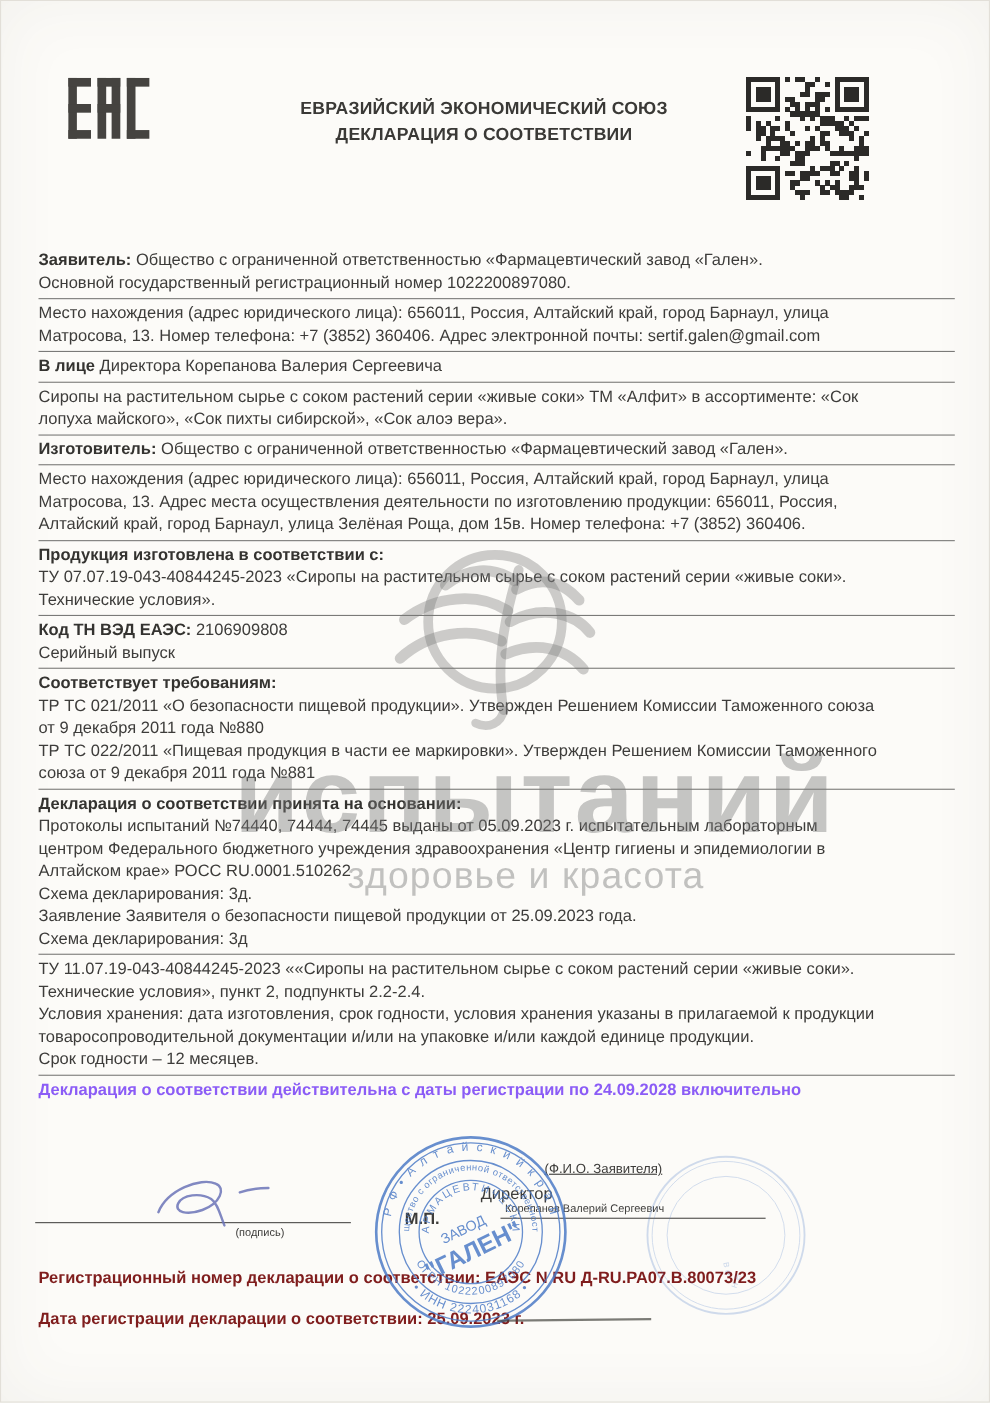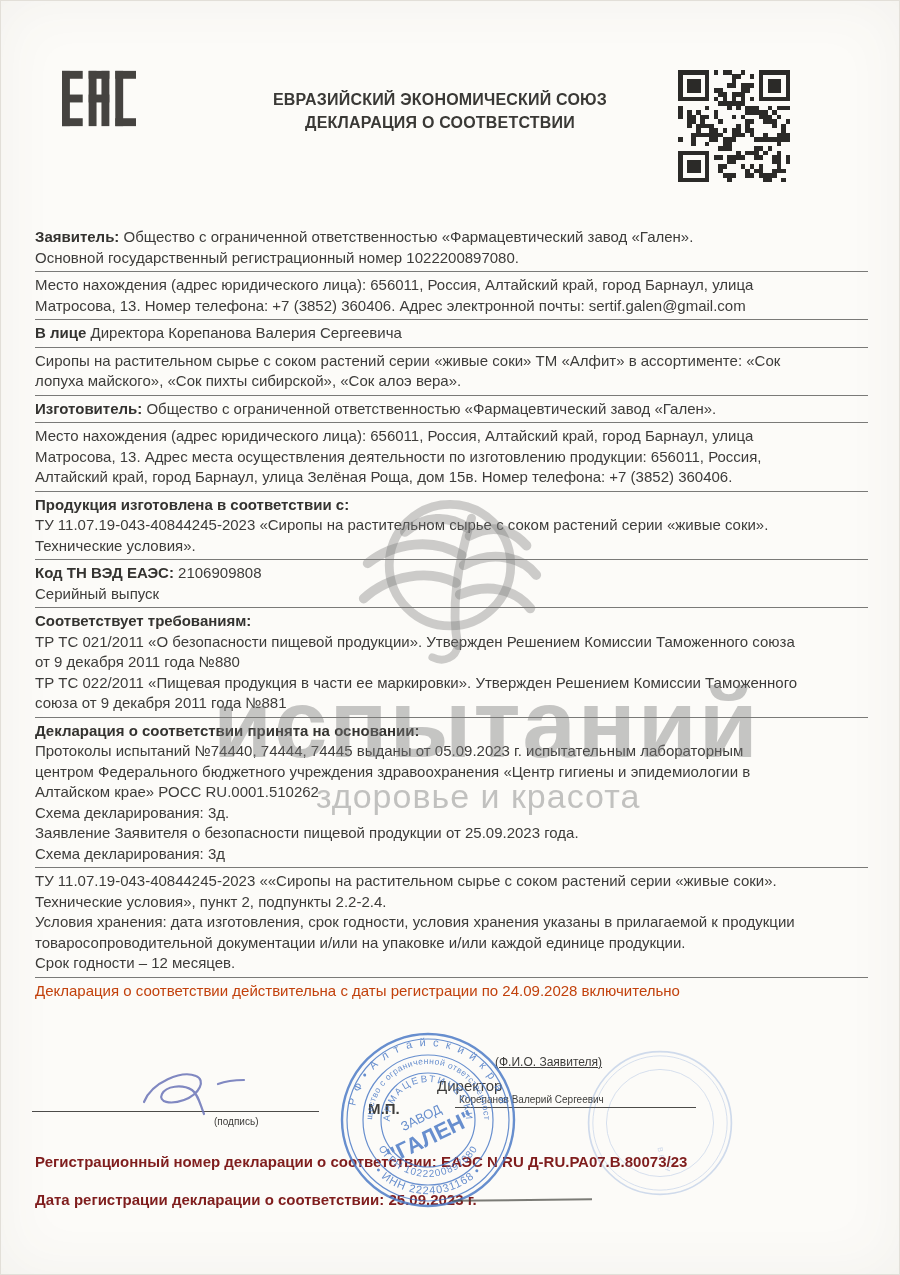--- a/index.html
+++ b/index.html
@@ -15,21 +15,21 @@
   .title{position:absolute;left:180px;top:88px;width:520px;text-align:center;
          font-weight:bold;font-size:16px;line-height:23px;color:#3a3936;letter-spacing:.2px;}
   .qr{position:absolute;left:678px;top:70px;width:112px;height:112px;}
   
   .body{position:absolute;left:35px;top:227px;width:833px;font-size:15px;}
   .body p{margin:0;line-height:20.5px;}
   .body .txt{white-space:pre-line;}
   .body b{color:#343330;}
   .body b.blk{display:block;}
   .body hr{border:0;border-top:1px solid #7a7a78;margin:3px 0;}
-  .whole-bold{font-weight:normal;color:#c2410c;}
+  .whole-bold{font-weight:bold;color:#8b5cf6;}
   
   .wm{position:absolute;pointer-events:none;z-index:5;}
   .wm-brand{left:213px;top:676px;font-size:96px;font-weight:bold;letter-spacing:2px;
             color:rgba(122,122,122,.42);line-height:1;}
   .wm-tag{left:316px;top:779px;font-size:34px;letter-spacing:1px;color:rgba(122,122,122,.45);line-height:1;}
   .wm-logo{left:352px;top:477px;}
   
   .sig-scribble{position:absolute;left:138px;top:1062px;z-index:4;}
   .sig-line{position:absolute;left:32px;top:1111px;width:287px;border-top:1.6px solid #4c4b49;}
   .sig-caption{position:absolute;left:214px;top:1116px;width:110px;text-align:left;font-size:10px;}
@@ -386,21 +386,21 @@
       <p><b>Изготовитель:</b><span class="txt"> Общество с ограниченной ответственностью «Фармацевтический завод «Гален».</span></p>
     </div>
     <hr>
     <div>
       <p><span class="txt">Место нахождения (адрес юридического лица): 656011, Россия, Алтайский край, город Барнаул, улица
 Матросова, 13. Адрес места осуществления деятельности по изготовлению продукции: 656011, Россия,
 Алтайский край, город Барнаул, улица Зелёная Роща, дом 15в. Номер телефона: +7 (3852) 360406.</span></p>
     </div>
     <hr>
     <div>
-      <p><b class="blk">Продукция изготовлена в соответствии с:</b><span class="txt">ТУ 11.07.19-043-40844245-2023 «Сиропы на растительном сырье с соком растений серии «живые соки».
+      <p><b class="blk">Продукция изготовлена в соответствии с:</b><span class="txt">ТУ 07.07.19-043-40844245-2023 «Сиропы на растительном сырье с соком растений серии «живые соки».
 Технические условия».</span></p>
     </div>
     <hr>
     <div>
       <p><b>Код ТН ВЭД ЕАЭС:</b><span class="txt"> 2106909808
 Серийный выпуск</span></p>
     </div>
     <hr>
     <div>
       <p><b class="blk">Соответствует требованиям:</b><span class="txt">ТР ТС 021/2011 «О безопасности пищевой продукции». Утвержден Решением Комиссии Таможенного союза

